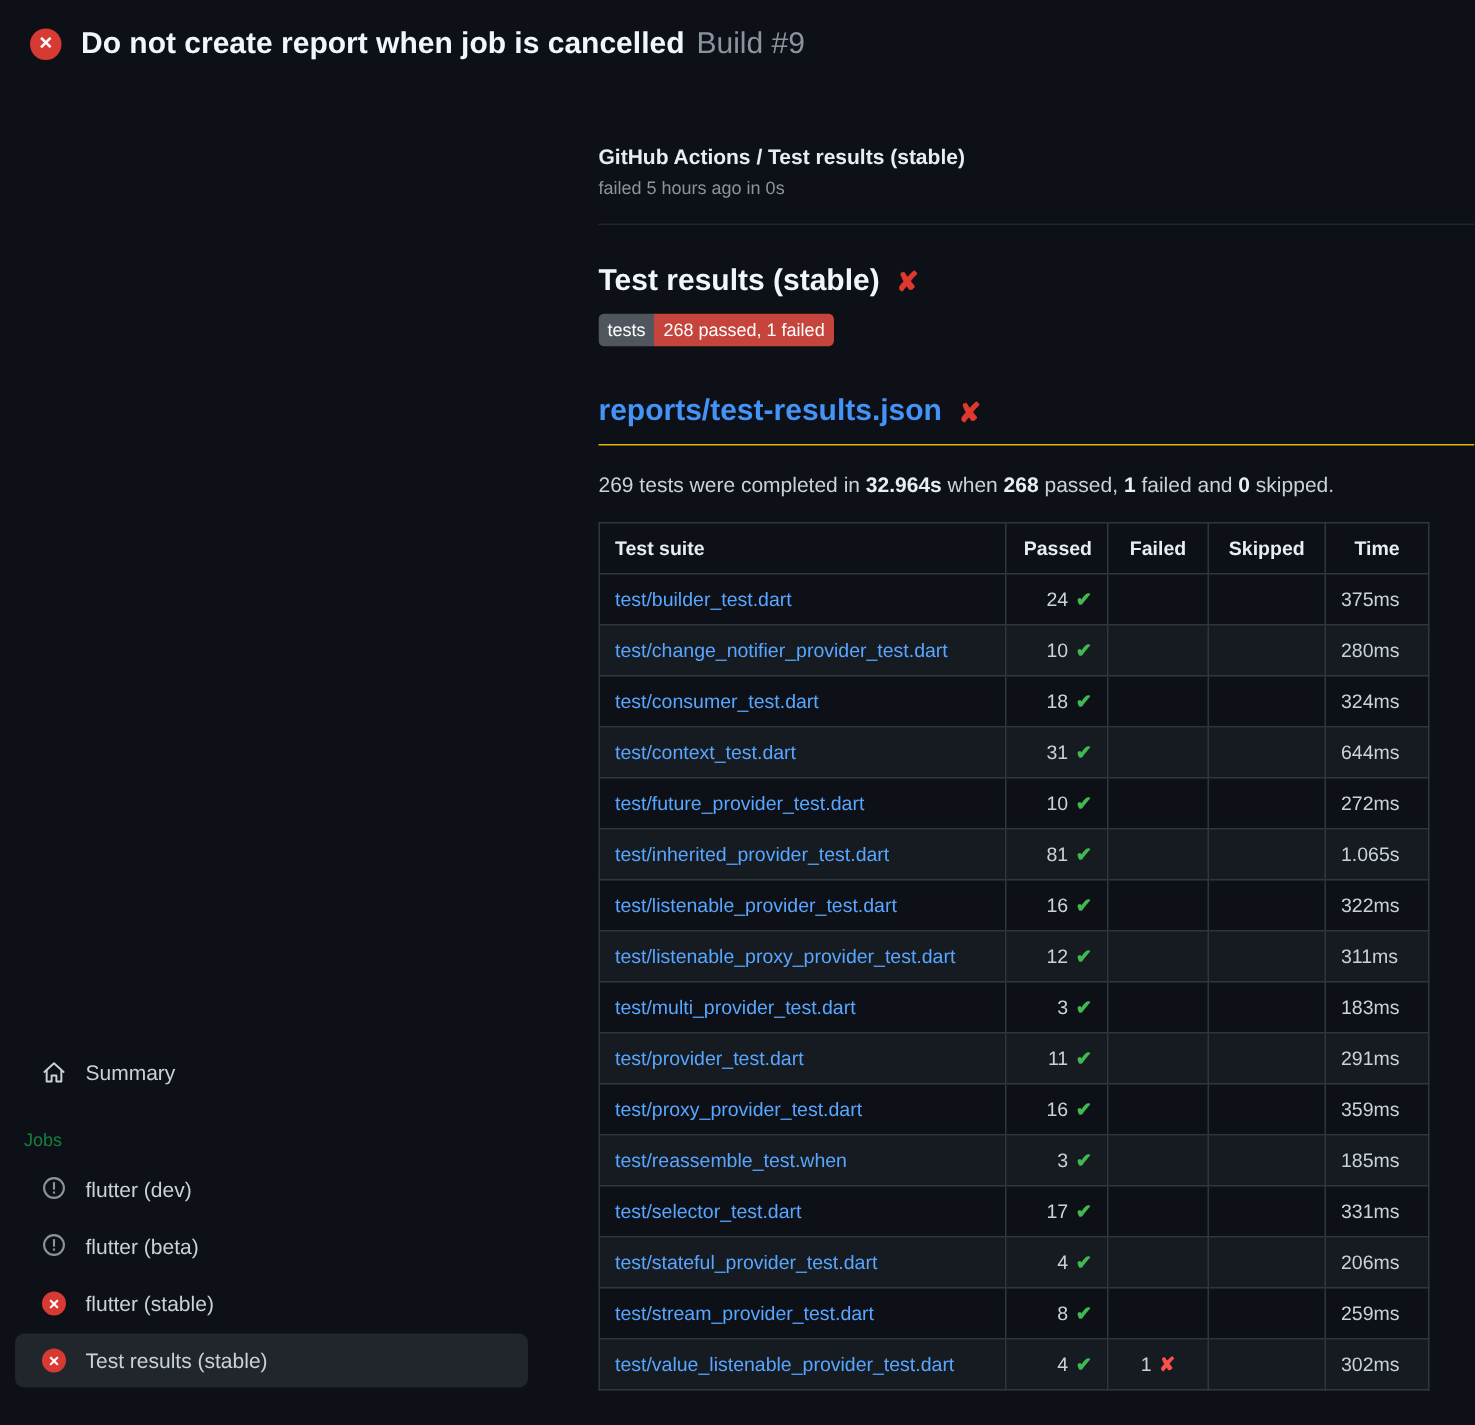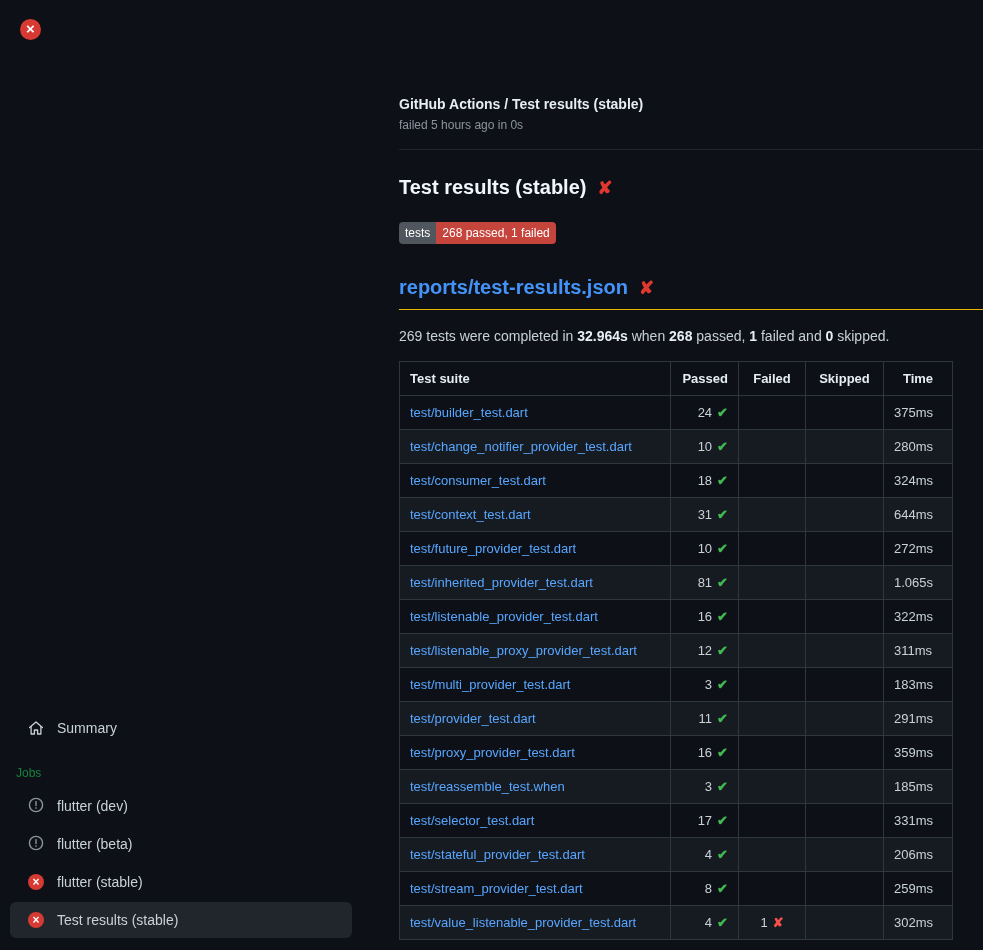--- a/index.html
+++ b/index.html
@@ -32,21 +32,21 @@
   .side-item.selected{background:#21262d}
   .icn{display:inline-flex;width:16px;height:16px;min-width:16px;align-items:center;justify-content:center}
   .jobs-label{font-size:12px;color:#15803d;margin:20px 0 8px 6px}
   
   .main{flex:1;padding-top:40px}
   .crumb{font-size:14px;font-weight:bold;color:#e6edf3}
   .status{font-size:12px;color:#8b949e;margin-top:6px}
   .divider{border-bottom:1px solid #21262d;margin-top:17px}
   .sec-title{margin:26px 0 0;font-size:20px;font-weight:bold;color:#f0f6fc;display:flex;align-items:center;gap:11px}
   .big-x{color:var(--heading-x,#e0382e);font-size:18px;font-weight:bold;line-height:1}
-  .badge{display:inline-flex;margin-top:23px;font-size:12px;line-height:1;border-radius:4px;overflow:hidden}
+  .badge{display:inline-flex;margin-top:10px;font-size:12px;line-height:1;border-radius:4px;overflow:hidden}
   .badge-l{background:var(--badge-label,#50565e);color:#fff;padding:5px 6px}
   .badge-v{background:var(--badge-value,#c5443c);color:#fff;padding:5px 6px}
   .report-title{
     margin:32px 0 0;font-size:20px;font-weight:bold;
     display:flex;align-items:center;gap:11px;
     padding-bottom:10px;border-bottom:1px solid #eab308;
   }
   .report-link{color:var(--report-link,#4493f8);text-decoration:none;cursor:pointer}
   .summary{margin:18px 0 0;font-size:14px;color:#c9d1d9}
   .summary b{color:#e6edf3}
@@ -69,20 +69,24 @@
   .check{color:var(--success,#3fb950);font-weight:bold;margin-left:5px}
   .cross{color:var(--failure,#f85149);font-weight:bold;margin-left:5px}
 </style>
 </head>
 <body>
 
 <header class="app-header">
   <span class="circle-x">
       <span>×</span>
     </span>
+  <h1 class="ht">
+    <span>Do not create report when job is cancelled</span>
+    <span class="hb">Build #9</span>
+  </h1>
 </header>
 
 <div class="layout">
 
   <nav class="sidebar">
     <div class="side-item">
       <span class="icn">
         <svg width="16" height="16" viewBox="0 0 16 16" fill="none" stroke="#c9d1d9" stroke-width="1.3" stroke-linejoin="round" stroke-linecap="round">
           <path d="M1.6 7.6 L8 1.9 L14.4 7.6"></path>
           <path d="M3.1 6.6 V14 H6.4 V10 H9.6 V14 H12.9 V6.6"></path>

